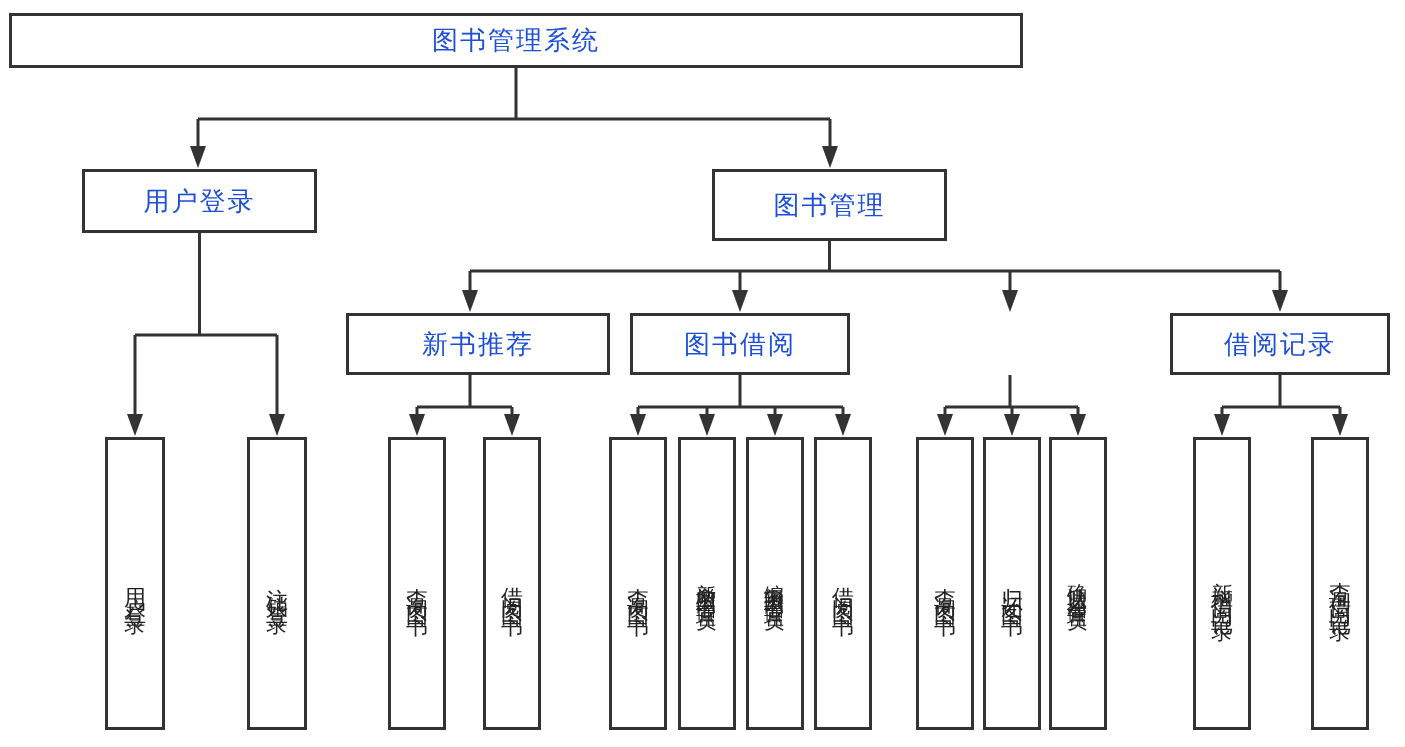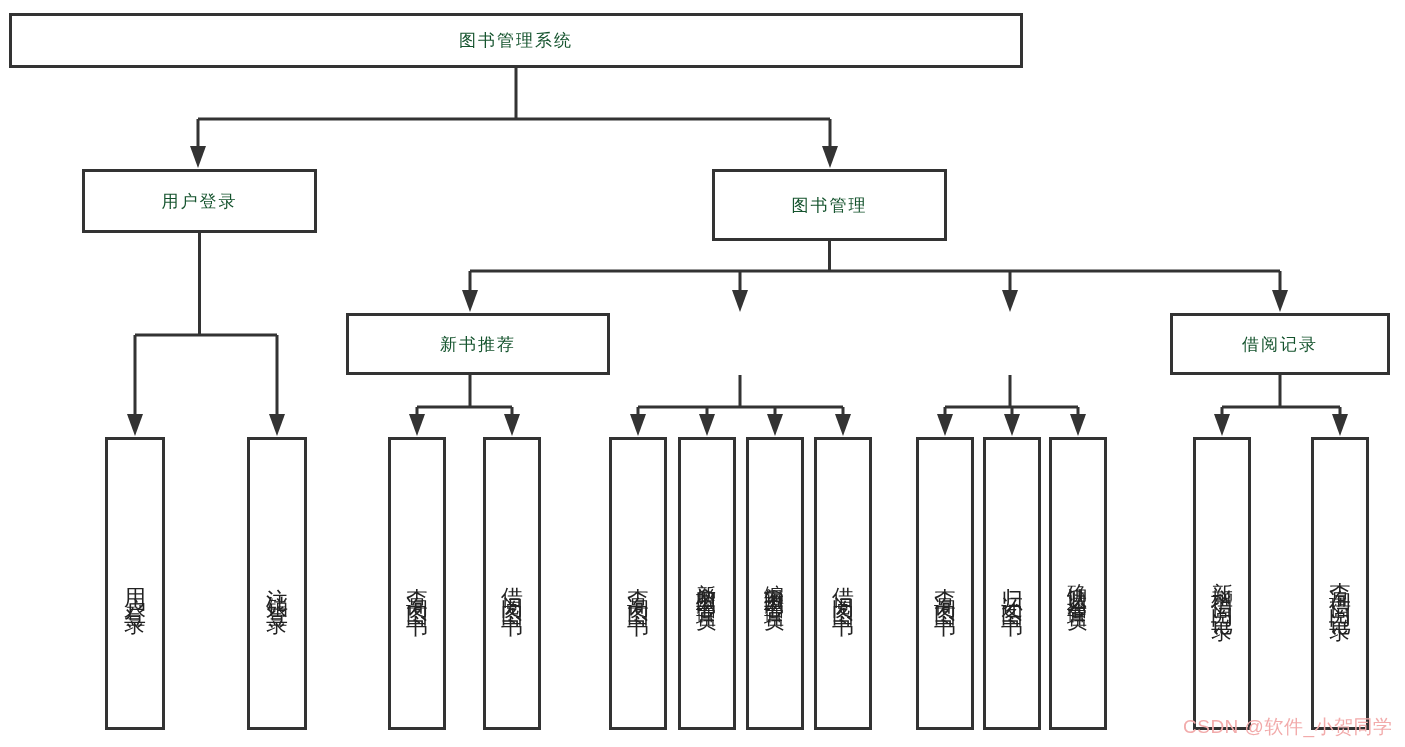--- a/index.html
+++ b/index.html
@@ -27,24 +27,24 @@
   .box {
     position: absolute;
     box-sizing: border-box;
     border: 3px solid #333333;
     background: #ffffff;
     display: flex;
     align-items: center;
     justify-content: center;
   }
   .box.h span {
-    font-size: 17px;
+    font-size: 26px;
     letter-spacing: 2px;
     white-space: nowrap;
-    color: #14532d;
+    color: #1d4ed8;
   }
   .box.v span {
     writing-mode: vertical-rl;
     text-orientation: mixed;
     font-size: 22px;
     letter-spacing: 9px;
     color: #222222;
     padding-top: 9px; 
   }
   .box.v.mid span {
@@ -112,20 +112,23 @@
   <div class="box h" style="left:82px; top:169px; width:235px; height:64px;">
     <span>用户登录</span>
   </div>
   <div class="box h" style="left:712px; top:169px; width:235px; height:72px;">
     <span>图书管理</span>
   </div>
 
   <div class="box h" style="left:346px; top:313px; width:264px; height:62px;">
     <span>新书推荐</span>
   </div>
+  <div class="box h" style="left:630px; top:313px; width:220px; height:62px;">
+    <span>图书借阅</span>
+  </div>
   <div class="box h" style="left:1170px; top:313px; width:220px; height:62px;">
     <span>借阅记录</span>
   </div>
 
   <div class="box v" style="left:105px; top:437px; width:60px; height:293px;">
     <span>用户登录</span>
   </div>
   <div class="box v" style="left:247px; top:437px; width:60px; height:293px;">
     <span>注销登录</span>
   </div>
@@ -160,15 +163,14 @@
     <span>确认归还（管理员）</span>
   </div>
 
   <div class="box v mid" style="left:1193px; top:437px; width:58px; height:293px;">
     <span>新增借阅记录</span>
   </div>
   <div class="box v mid" style="left:1311px; top:437px; width:58px; height:293px;">
     <span>查询借阅记录</span>
   </div>
 
-  <div class="watermark">CSDN @软件_小贺同学</div>
 
 </div>
 
 </body></html>

